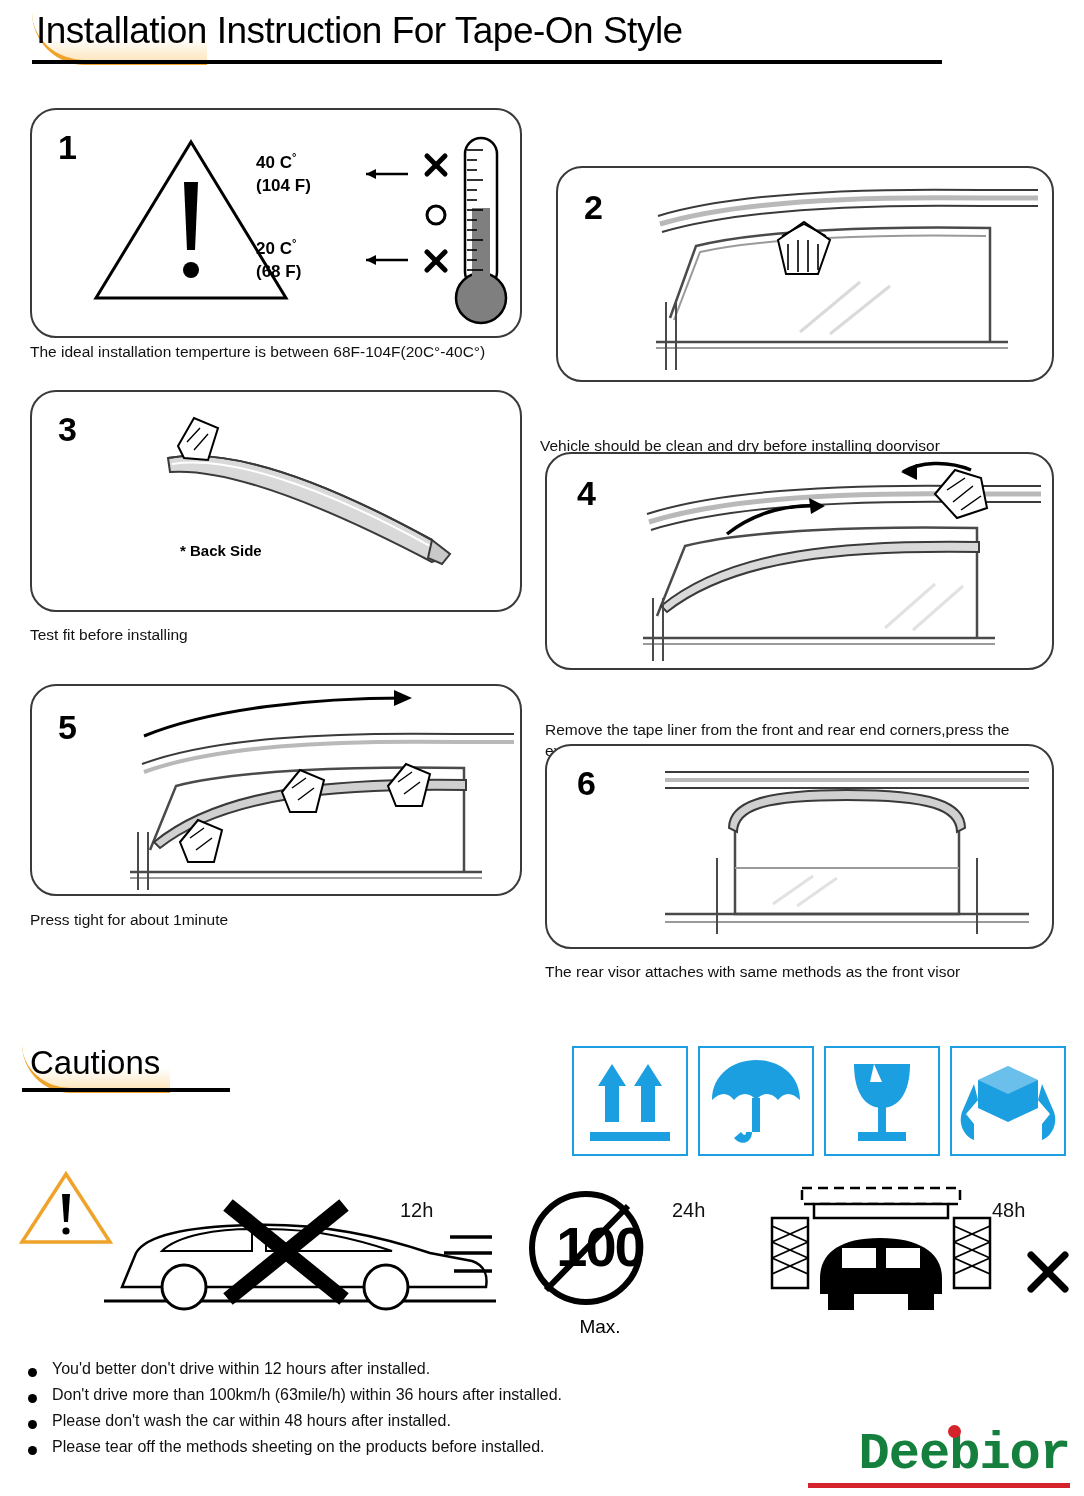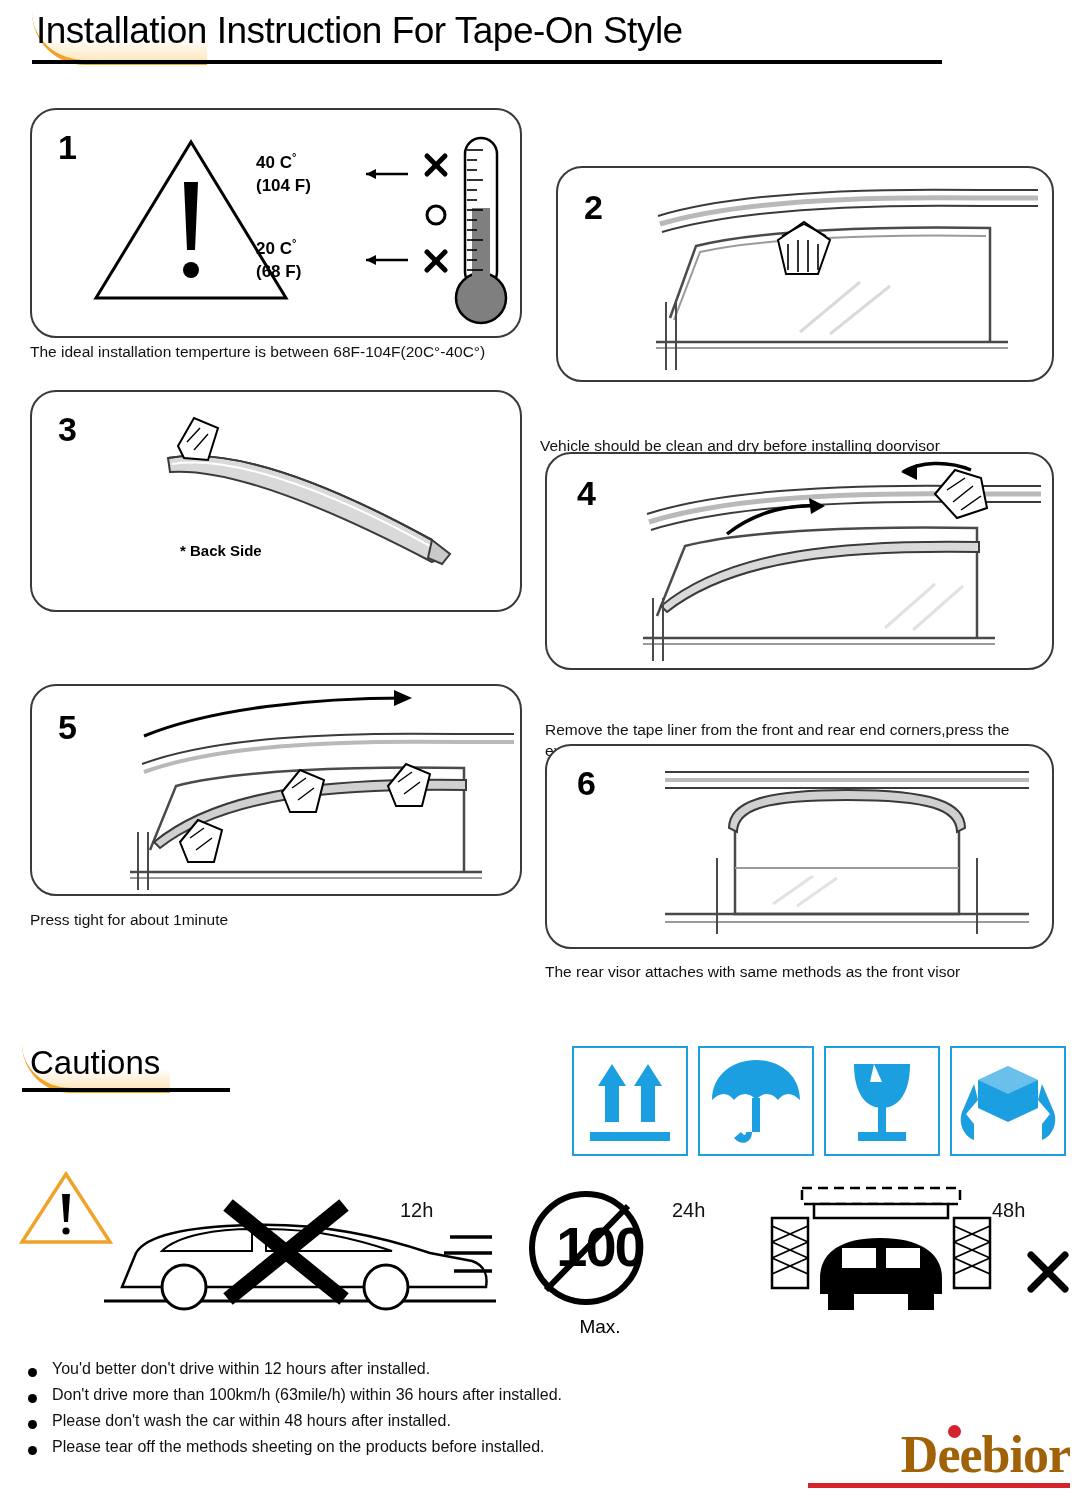--- a/index.html
+++ b/index.html
@@ -172,26 +172,26 @@
   }
 
   
   .logo {
     position: absolute;
     right: 14px;
     bottom: 8px;
     text-align: right;
   }
   .logo-text {
-    font-family: Liberation Serif, serif;
+    font-family: Liberation Mono, monospace;
     font-weight: bold;
     font-size: 52px;
     letter-spacing: -1px;
     line-height: 1;
-    color: #a16207;
+    color: #15803d;
     position: relative;
   }
   .logo-dot {
     position: absolute;
     right: 109px;
     top: -4px;
     width: 13px;
     height: 13px;
     background: #d4232a;
     border-radius: 50%;
@@ -307,20 +307,21 @@
 
       <g transform="translate(46,6)">
         <path d="M0,28 L16,0 L40,10 L30,42 L6,40 Z" fill="#ffffff" stroke="#000" stroke-width="2"></path>
         <path d="M9,24 L22,10 M16,32 L30,16" stroke="#000" stroke-width="1.4"></path>
       </g>
 
       <path d="M300,128 L318,142 L310,152 L296,146 Z" fill="#c9c9c9" stroke="#3a3a3a" stroke-width="2"></path>
     </svg>
     <div style="position:absolute; left:148px; top:150px; font-size:15px; font-weight:bold;">* Back Side</div>
   </div>
+  <div class="caption" style="left:30px; top:625px; width:492px;">Test fit before installing</div>
 
   <div class="panel" id="panel4">
     <div class="step-num" style="left:30px; top:20px;">4</div>
     <svg style="position:absolute; left:88px; top:2px;" width="412" height="205" viewBox="0 0 412 205">
 
       <path d="M12,58 C86,34 206,28 336,30 L406,30" fill="none" stroke="#3a3a3a" stroke-width="2"></path>
       <path d="M14,66 C90,42 208,36 338,38 L406,38" fill="none" stroke="#b9b9b9" stroke-width="5"></path>
       <path d="M16,74 C94,50 210,44 340,46 L406,46" fill="none" stroke="#3a3a3a" stroke-width="2"></path>
 
       <path d="M22,160 L50,90 C112,74 232,70 342,72 L342,182" fill="#ffffff" stroke="#4a4a4a" stroke-width="2.5"></path>

